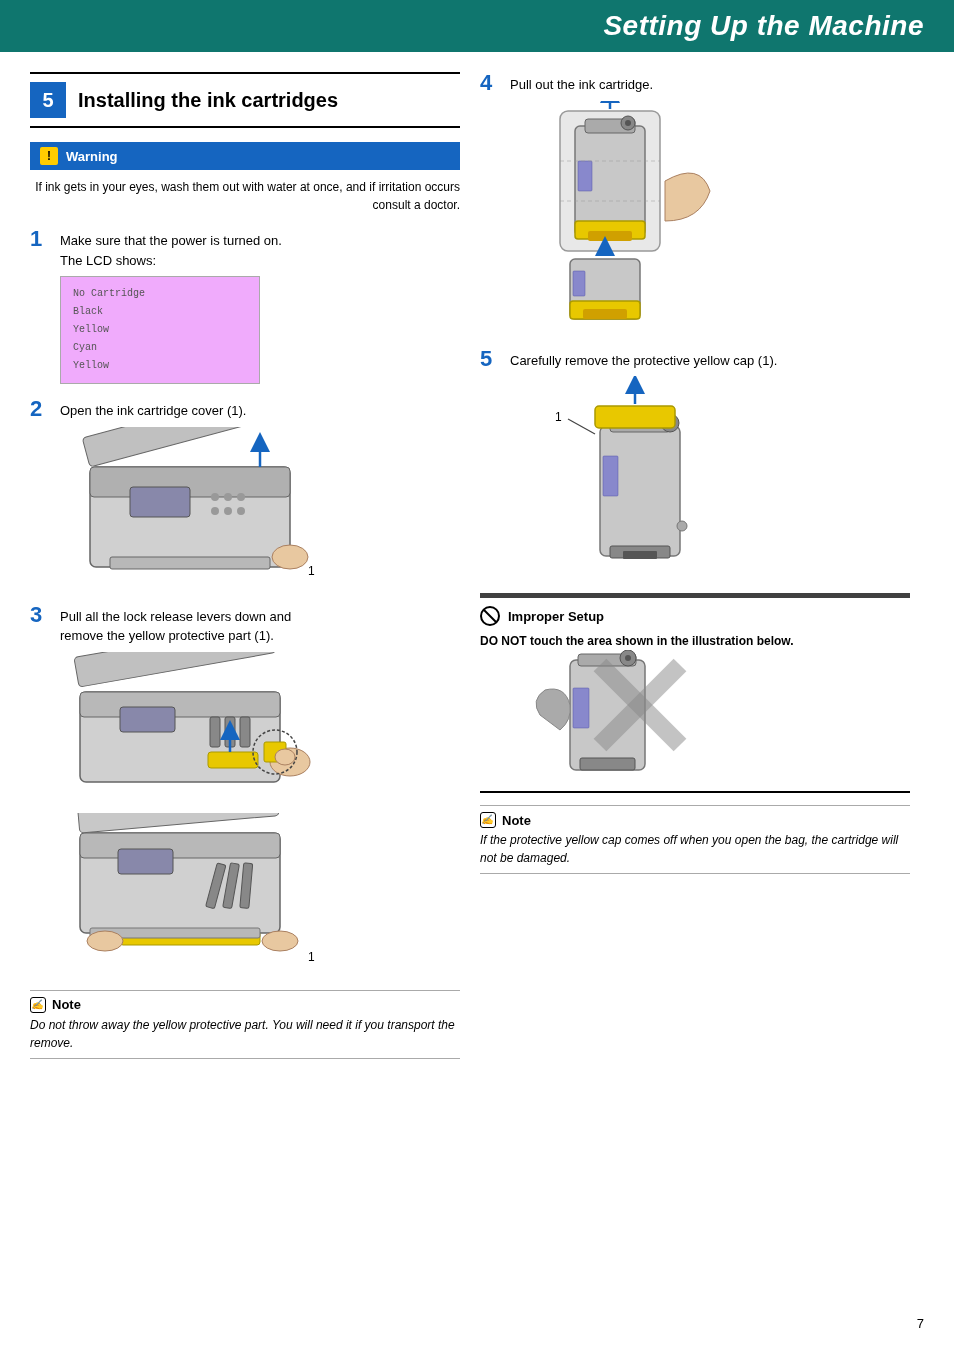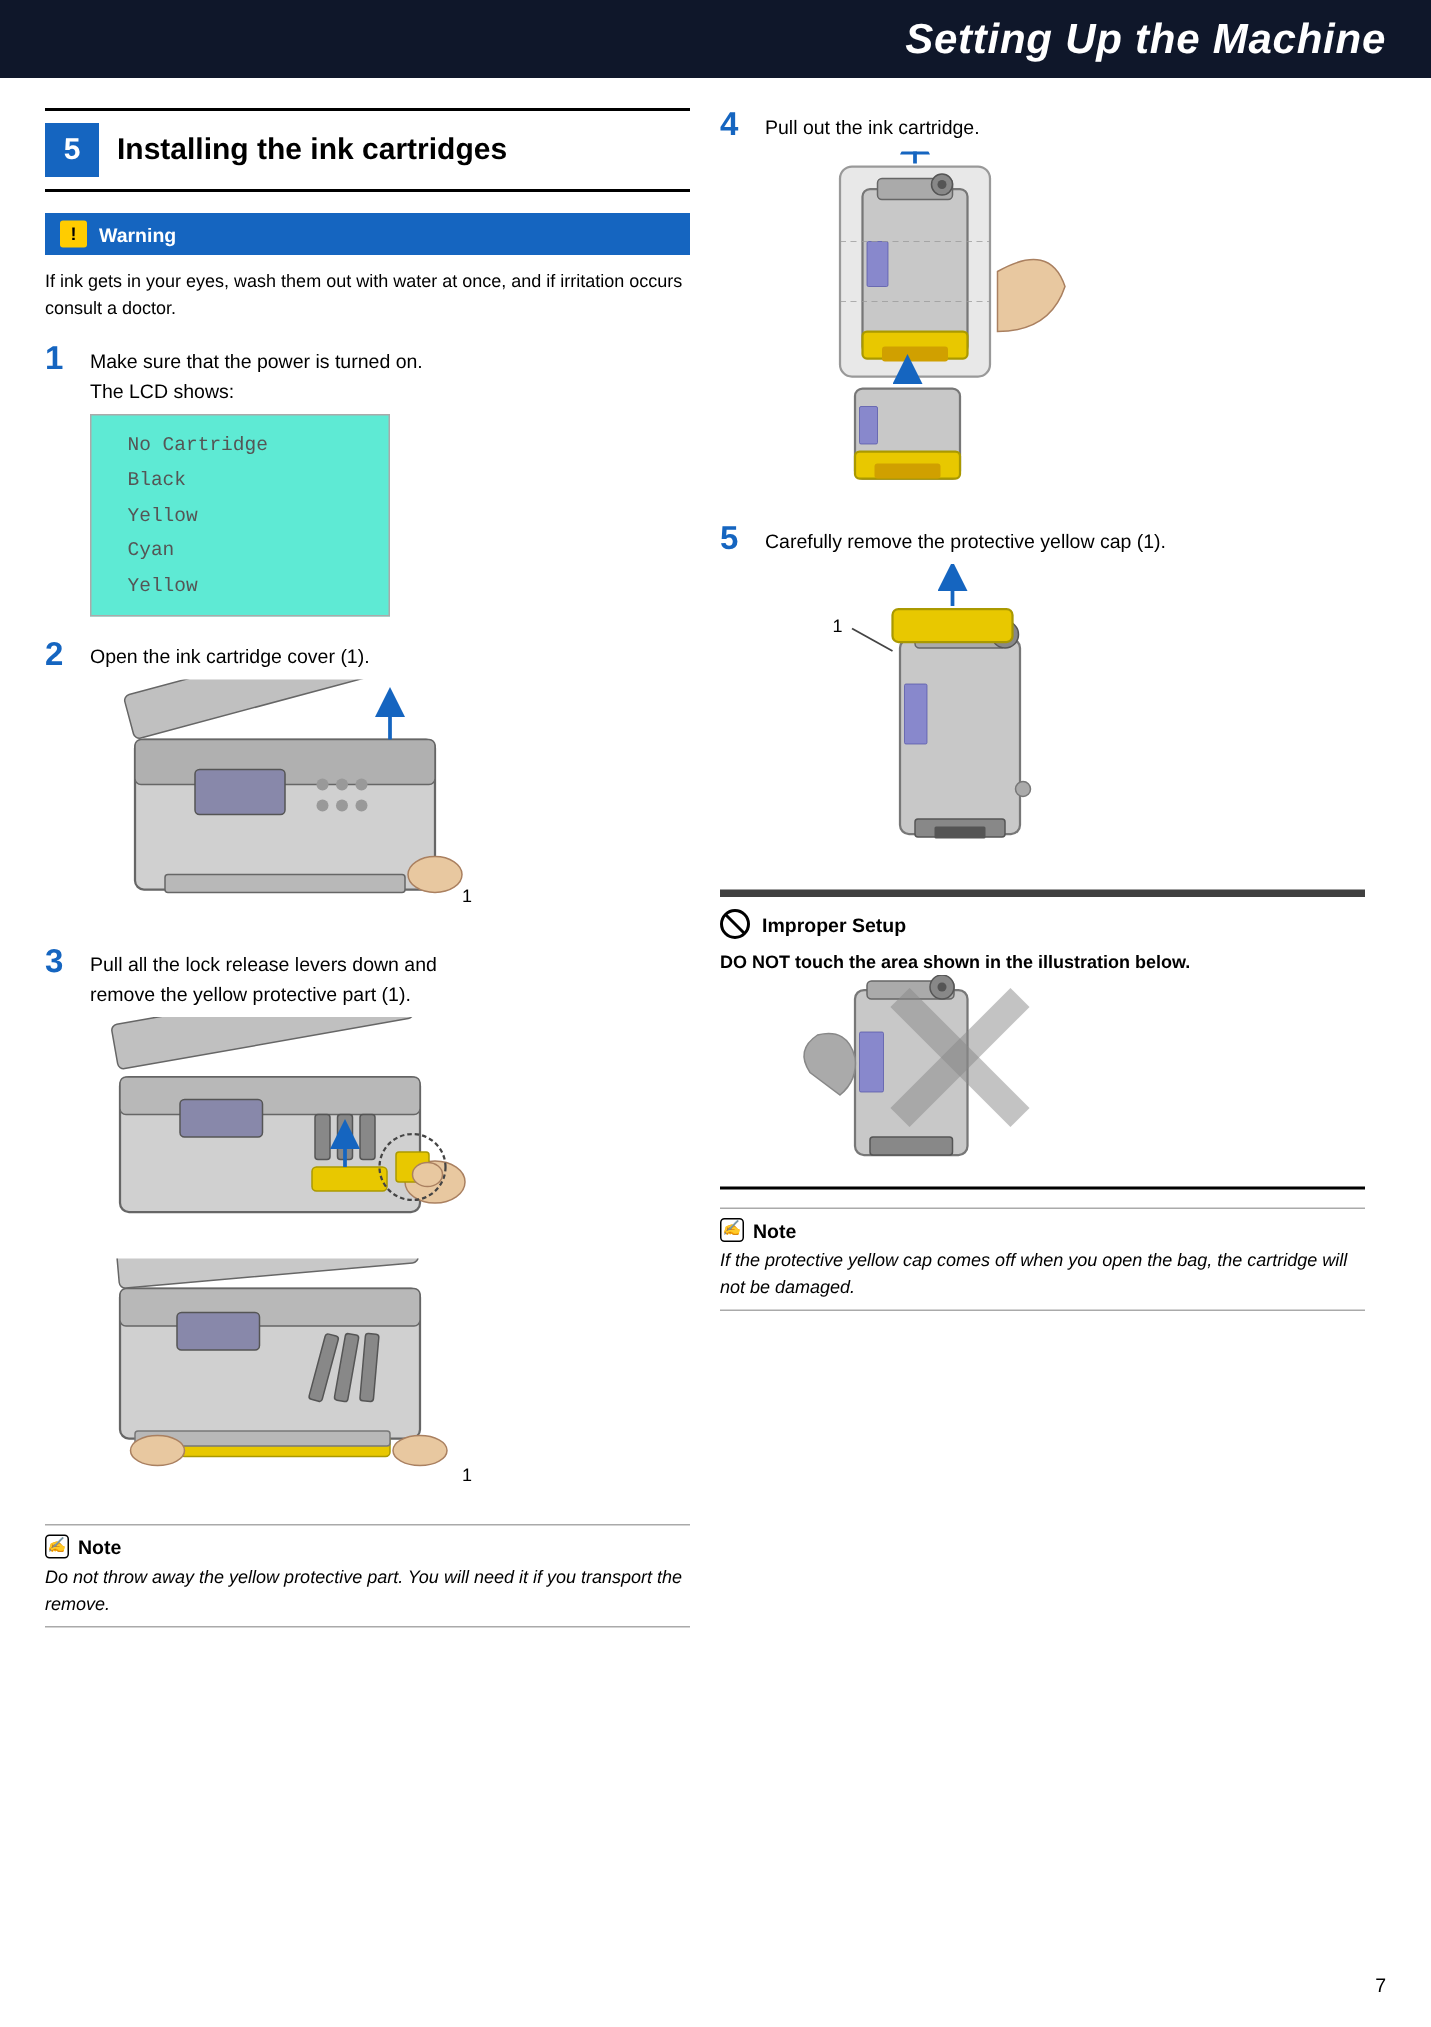--- a/index.html
+++ b/index.html
@@ -8,21 +8,21 @@
       background: #fff;
       width: 954px;
       min-height: 1351px;
       position: relative;
       font-size: 13px;
       color: #000;
     }
 
     
     .header {
-      background: #0f172a;
+      background: #0f766e;
       color: #fff;
       text-align: right;
       padding: 10px 30px 10px 0;
       font-size: 28px;
       font-weight: bold;
       font-style: italic;
       letter-spacing: 0.5px;
     }
 
     
@@ -96,20 +96,21 @@
       line-height: 18px;
       border-radius: 2px;
       flex-shrink: 0;
     }
 
     .warning-text {
       font-size: 12px;
       color: #000;
       margin-bottom: 14px;
       line-height: 1.5;
+      text-align: right;
     }
 
     
     .step {
       margin-bottom: 14px;
     }
 
     .step-header {
       display: flex;
       align-items: flex-start;
@@ -127,24 +128,24 @@
 
     .step-text {
       font-size: 13px;
       line-height: 1.5;
       padding-top: 3px;
     }
 
     
     .lcd-box {
       border: 1px solid #aaa;
-      background: #5eead4;
-      padding: 8px 24px;
+      background: #f0abfc;
+      padding: 8px 12px;
       font-family: 'Courier New', monospace;
-      font-size: 13px;
+      font-size: 10px;
       color: #555;
       margin: 0 0 14px 30px;
       width: 200px;
       line-height: 1.8;
     }
 
     
     .note-box {
       border-top: 1px solid #aaa;
       border-bottom: 1px solid #aaa;

